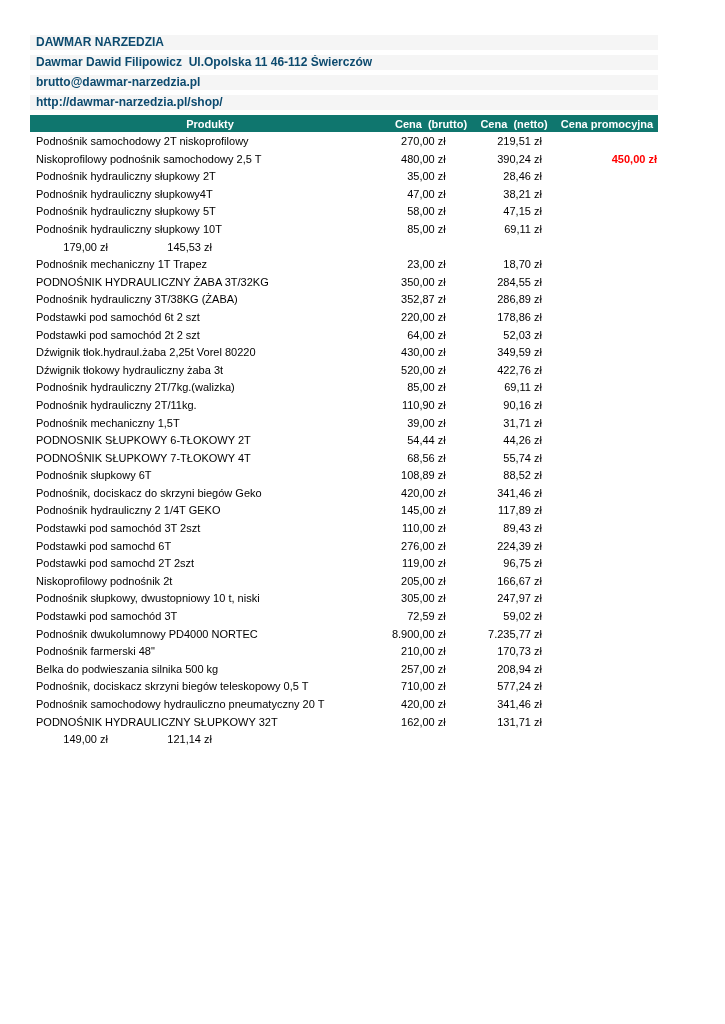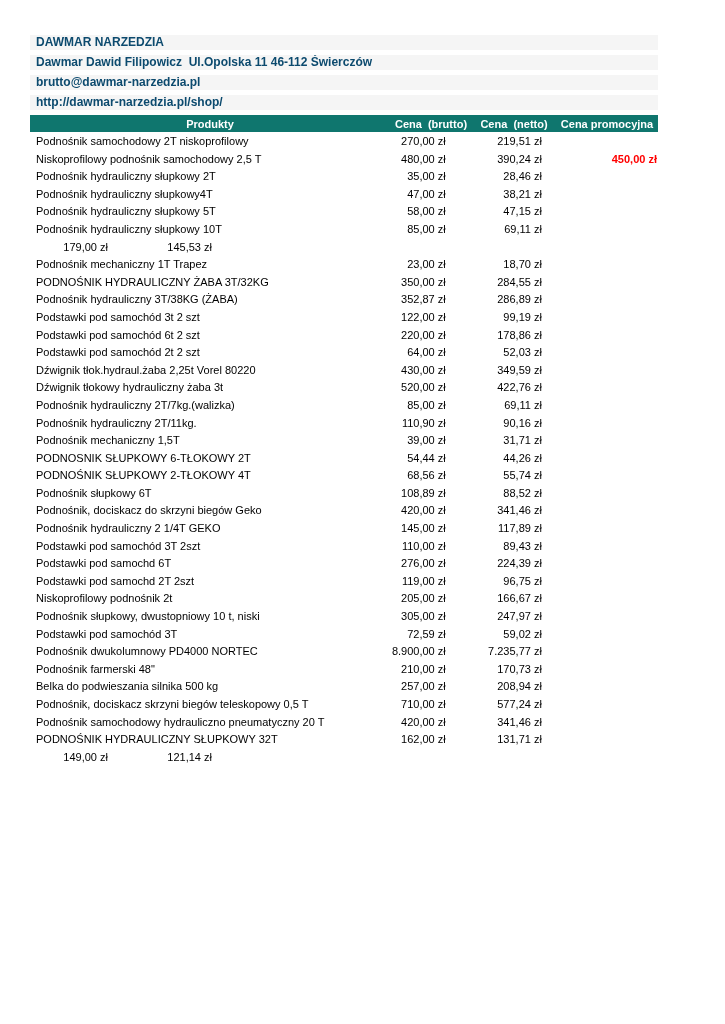--- a/index.html
+++ b/index.html
@@ -143,26 +143,20 @@
     <div class="cell-promo"></div>
   </div>
 
   <div class="row">
     <div class="cell-name">Podnośnik hydrauliczny 3T/38KG (ŻABA)</div>
     <div class="cell-brutto">352,87 zł</div>
     <div class="cell-netto">286,89 zł</div>
     <div class="cell-promo"></div>
   </div>
 
-  <div class="row">
-    <div class="cell-name">Podstawki pod samochód 3t 2 szt</div>
-    <div class="cell-brutto">122,00 zł</div>
-    <div class="cell-netto">99,19 zł</div>
-    <div class="cell-promo"></div>
-  </div>
 
   <div class="row">
     <div class="cell-name">Podstawki pod samochód 6t 2 szt</div>
     <div class="cell-brutto">220,00 zł</div>
     <div class="cell-netto">178,86 zł</div>
     <div class="cell-promo"></div>
   </div>
 
   <div class="row">
     <div class="cell-name">Podstawki pod samochód 2t 2 szt</div>
@@ -207,21 +201,21 @@
   </div>
 
   <div class="row">
     <div class="cell-name">PODNOSNIK SŁUPKOWY 6-TŁOKOWY 2T</div>
     <div class="cell-brutto">54,44 zł</div>
     <div class="cell-netto">44,26 zł</div>
     <div class="cell-promo"></div>
   </div>
 
   <div class="row">
-    <div class="cell-name">PODNOŚNIK SŁUPKOWY 2-TŁOKOWY 4T</div>
+    <div class="cell-name">PODNOŚNIK SŁUPKOWY 7-TŁOKOWY 4T</div>
     <div class="cell-brutto">68,56 zł</div>
     <div class="cell-netto">55,74 zł</div>
     <div class="cell-promo"></div>
   </div>
 
   <div class="row">
     <div class="cell-name">Podnośnik słupkowy 6T</div>
     <div class="cell-brutto">108,89 zł</div>
     <div class="cell-netto">88,52 zł</div>
     <div class="cell-promo"></div>

